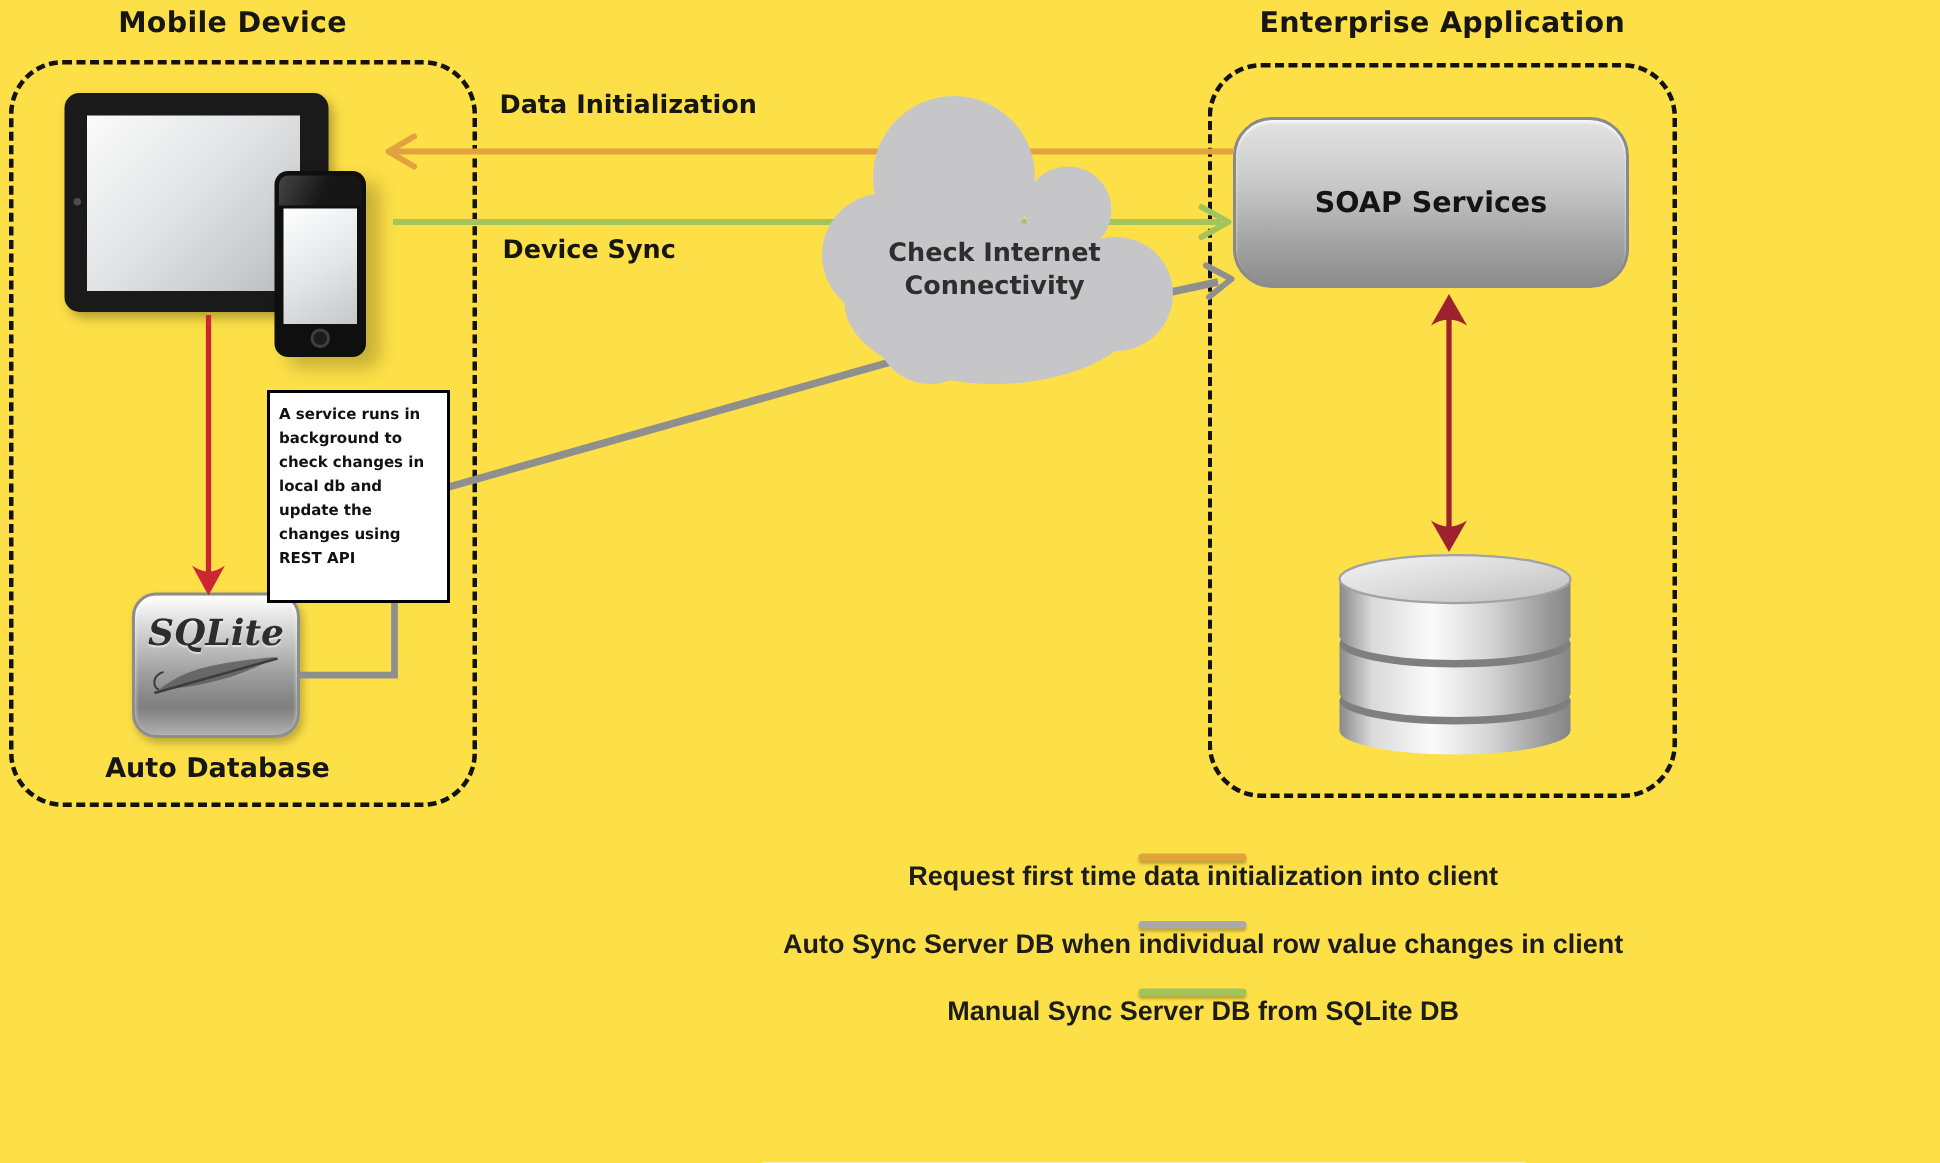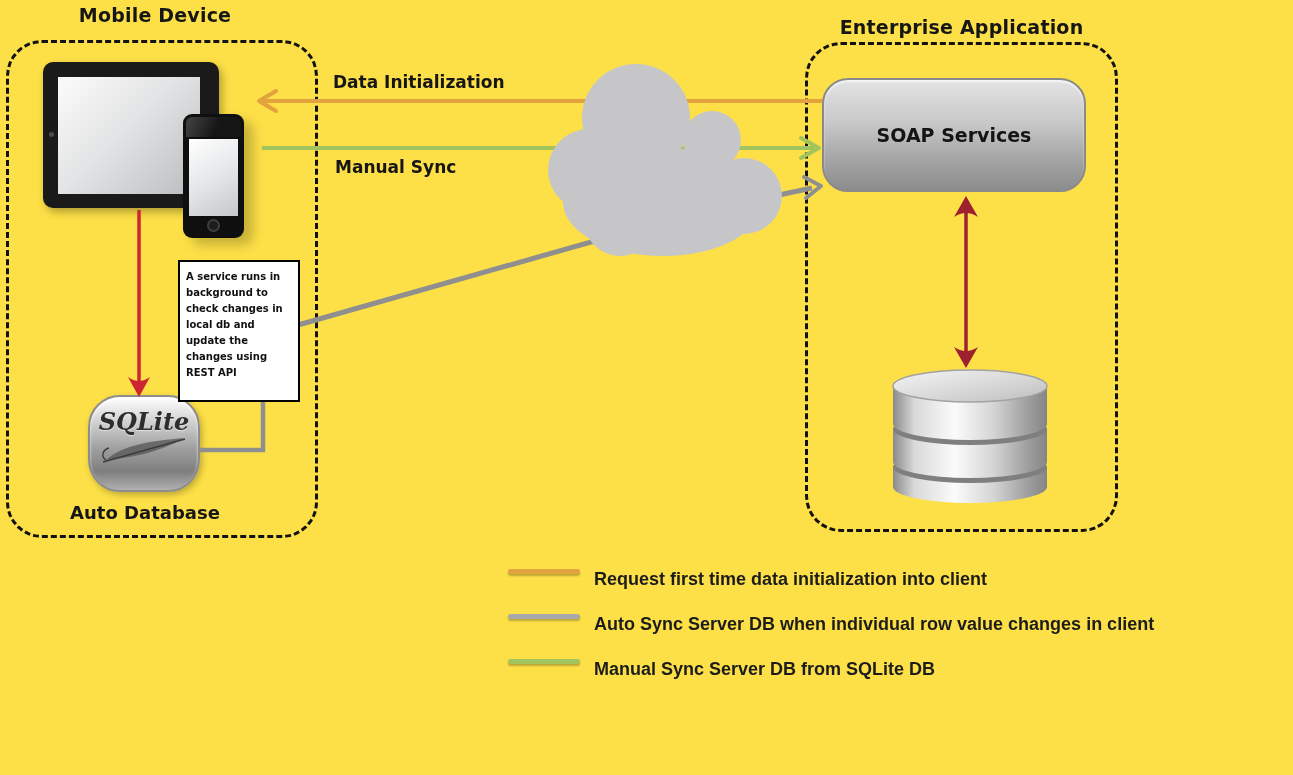--- a/index.html
+++ b/index.html
@@ -26,56 +26,56 @@
          background:linear-gradient(115deg,#454545 0%,#161616 55%);}
   .phone-screen{left:189px;top:139px;width:49px;height:77px;
          background:linear-gradient(150deg,#ffffff 0%,#e2e4e6 55%,#c4c8cb 100%);}
   .phone-home{left:207px;top:219px;width:13px;height:13px;border-radius:50%;
          background:#1c1c1c;border:2px solid #3f3f3f;box-sizing:border-box;}
   
   .service-note{left:178px;top:260px;width:122px;height:142px;box-sizing:border-box;
       background:#fff;border:2px solid #000000;padding:7px 6px;z-index:3;
       font-size:10px;font-weight:bold;line-height:1.6;color:#111;}
   
-  .sqlite{left:88px;top:395px;width:112px;height:97px;border-radius:32px;box-sizing:border-box;
+  .sqlite{left:88px;top:395px;width:112px;height:97px;border-radius:16px;box-sizing:border-box;
       border:2px solid #8d8d8d;
       background:linear-gradient(180deg,#ffffff 0%,#d9d9d9 22%,#a0a0a0 55%,#7e7e7e 80%,#b0b0b0 100%);
       box-shadow:inset 0 2px 3px rgba(255,255,255,.8), 2px 3px 6px rgba(0,0,0,.25);
       text-align:center;}
   .sqlite-text{margin-top:10px;font-family:"DejaVu Serif","Liberation Serif",serif;
       font-style:italic;font-weight:bold;font-size:24px;color:#2d2d2d;
       text-shadow:0 1px 1px rgba(255,255,255,.55);}
   
   .soap-box{left:822px;top:78px;width:264px;height:114px;border-radius:26px;box-sizing:border-box;
       border:2px solid #8a8a8a;
       background:linear-gradient(180deg,#e3e3e3 0%,#c9c9c9 38%,#a2a2a2 75%,#8c8c8c 100%);
       display:flex;align-items:center;justify-content:center;
       box-shadow:inset 0 2px 2px rgba(255,255,255,.7);}
   .soap-box span{font-size:19px;font-weight:bold;color:#141414;}
   
   .cloud-label{left:563px;top:158px;width:200px;text-align:center;z-index:3;
       font-size:17px;font-weight:bold;color:#2e2e2e;line-height:22px;}
   
   .legend{left:508px;top:569px;z-index:2;}
-  .legend-row{display:flex;align-items:flex-start;height:45px;}
+  .legend-row{display:flex;align-items:center;height:45px;flex-direction:column;}
   .legend-line{width:72px;height:5px;border-radius:3px;flex:0 0 auto;
       box-shadow:0 2px 2px rgba(0,0,0,.25);}
   .legend-label{margin-left:14px;font-family:"Liberation Sans",sans-serif;
       font-size:18px;font-weight:bold;color:#1c1c1c;white-space:nowrap;}
   
   svg.wires{position:absolute;left:0;top:0;z-index:2;pointer-events:none;}
   .z1{z-index:1;}
 </style>
 </head>
 <body>
 
 <div class="canvas">
 
   <div class="abs zone-title z1" style="left:0;top:4px;width:310px;">Mobile Device</div>
-  <div class="abs zone-title z1" style="left:805px;top:16px;width:313px;">Enterprise Application</div>
+  <div class="abs zone-title z1" style="left:805px;top:4px;width:313px;">Enterprise Application</div>
 
   <div class="abs dash-box z1" style="left:6px;top:40px;width:306px;height:492px;"></div>
   <div class="abs dash-box z1" style="left:805px;top:42px;width:307px;height:484px;"></div>
 
   <div class="abs tablet z1"></div>
   <div class="abs tablet-screen z1"></div>
   <div class="abs tablet-camera z1"></div>
   <div class="abs phone z1"></div>
   <div class="abs phone-top z1"></div>
   <div class="abs phone-screen z1"></div>
@@ -91,22 +91,22 @@
       <path d="M8 24 C3 21 4 14 11 12" stroke="#3c3c3c" stroke-width="1.4" fill="none"></path>
     </svg>
   </div>
 
   <div class="abs device-label z1" style="left:20px;top:502px;width:250px;">Auto Database</div>
 
   <div class="abs soap-box z1">
     <span>SOAP Services</span>
   </div>
 
-  <div class="abs flow-label z1" style="left:333px;top:72px;">Data Initialization</div>
-  <div class="abs flow-label z1" style="left:335px;top:157px;">Manual Sync</div>
+  <div class="abs flow-label z1" style="left:333px;top:60px;">Data Initialization</div>
+  <div class="abs flow-label z1" style="left:335px;top:157px;">Device Sync</div>
 
   <svg class="wires" width="1293" height="775" viewBox="0 0 1293 775">
     <defs>
       <linearGradient id="metalH" x1="0" y1="0" x2="1" y2="0">
         <stop offset="0%" stop-color="#8a8a8a"></stop>
         <stop offset="14%" stop-color="#d9d9d9"></stop>
         <stop offset="40%" stop-color="#fbfbfb"></stop>
         <stop offset="65%" stop-color="#d5d5d5"></stop>
         <stop offset="88%" stop-color="#9e9e9e"></stop>
         <stop offset="100%" stop-color="#858585"></stop>
@@ -161,20 +161,24 @@
       <ellipse cx="970" cy="467" rx="77" ry="16" fill="#7f7f7f"></ellipse>
       <rect x="893" y="429" width="154" height="33" fill="url(#metalH)"></rect>
       <ellipse cx="970" cy="462" rx="77" ry="16" fill="url(#metalH)"></ellipse>
       <ellipse cx="970" cy="429" rx="77" ry="16" fill="#7f7f7f"></ellipse>
       <rect x="893" y="386" width="154" height="38" fill="url(#metalH)"></rect>
       <ellipse cx="970" cy="424" rx="77" ry="16" fill="url(#metalH)"></ellipse>
       <ellipse cx="970" cy="386" rx="77" ry="16" fill="url(#topMetal)" stroke="#a2a2a2" stroke-width="1.5"></ellipse>
     </g>
   </svg>
 
+  <div class="abs cloud-label">
+    <div>Check Internet</div>
+    <div>Connectivity</div>
+  </div>
 
   <div class="abs legend" id="legend">
       <div class="legend-row">
         <span class="legend-line" style="background: rgb(226, 162, 62);"></span>
         <span class="legend-label">Request first time data initialization into client</span>
       </div>
       <div class="legend-row">
         <span class="legend-line" style="background: rgb(169, 169, 169);"></span>
         <span class="legend-label">Auto Sync Server DB when individual row value changes in client</span>
       </div>

